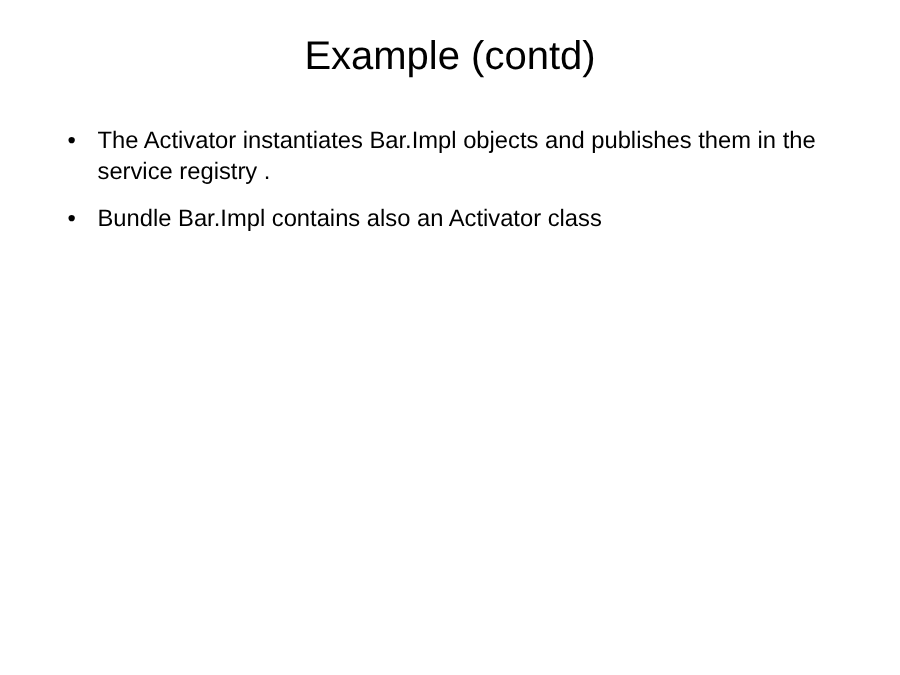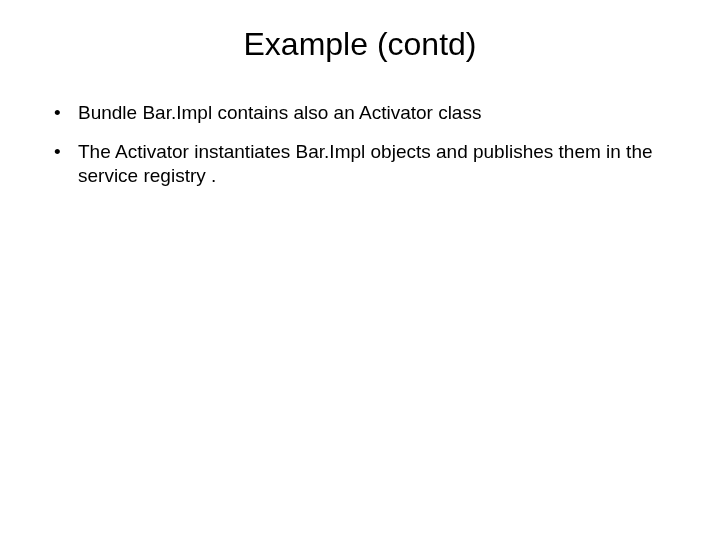--- a/index.html
+++ b/index.html
@@ -46,16 +46,16 @@
       top: 0;
       font-size: 19px;
     }
   </style>
 </head>
 <body>
 
 <div class="slide">
   <h1 class="title">Example (contd)</h1>
   <ul class="bullet-list">
+    <li class="bullet-item">The Activator instantiates Bar.Impl objects and publishes them in the service registry .</li>
     <li class="bullet-item">Bundle Bar.Impl contains also an Activator class</li>
-    <li class="bullet-item">The Activator instantiates Bar.Impl objects and publishes them in the service registry .</li>
   </ul>
 </div>
 
 </body></html>

